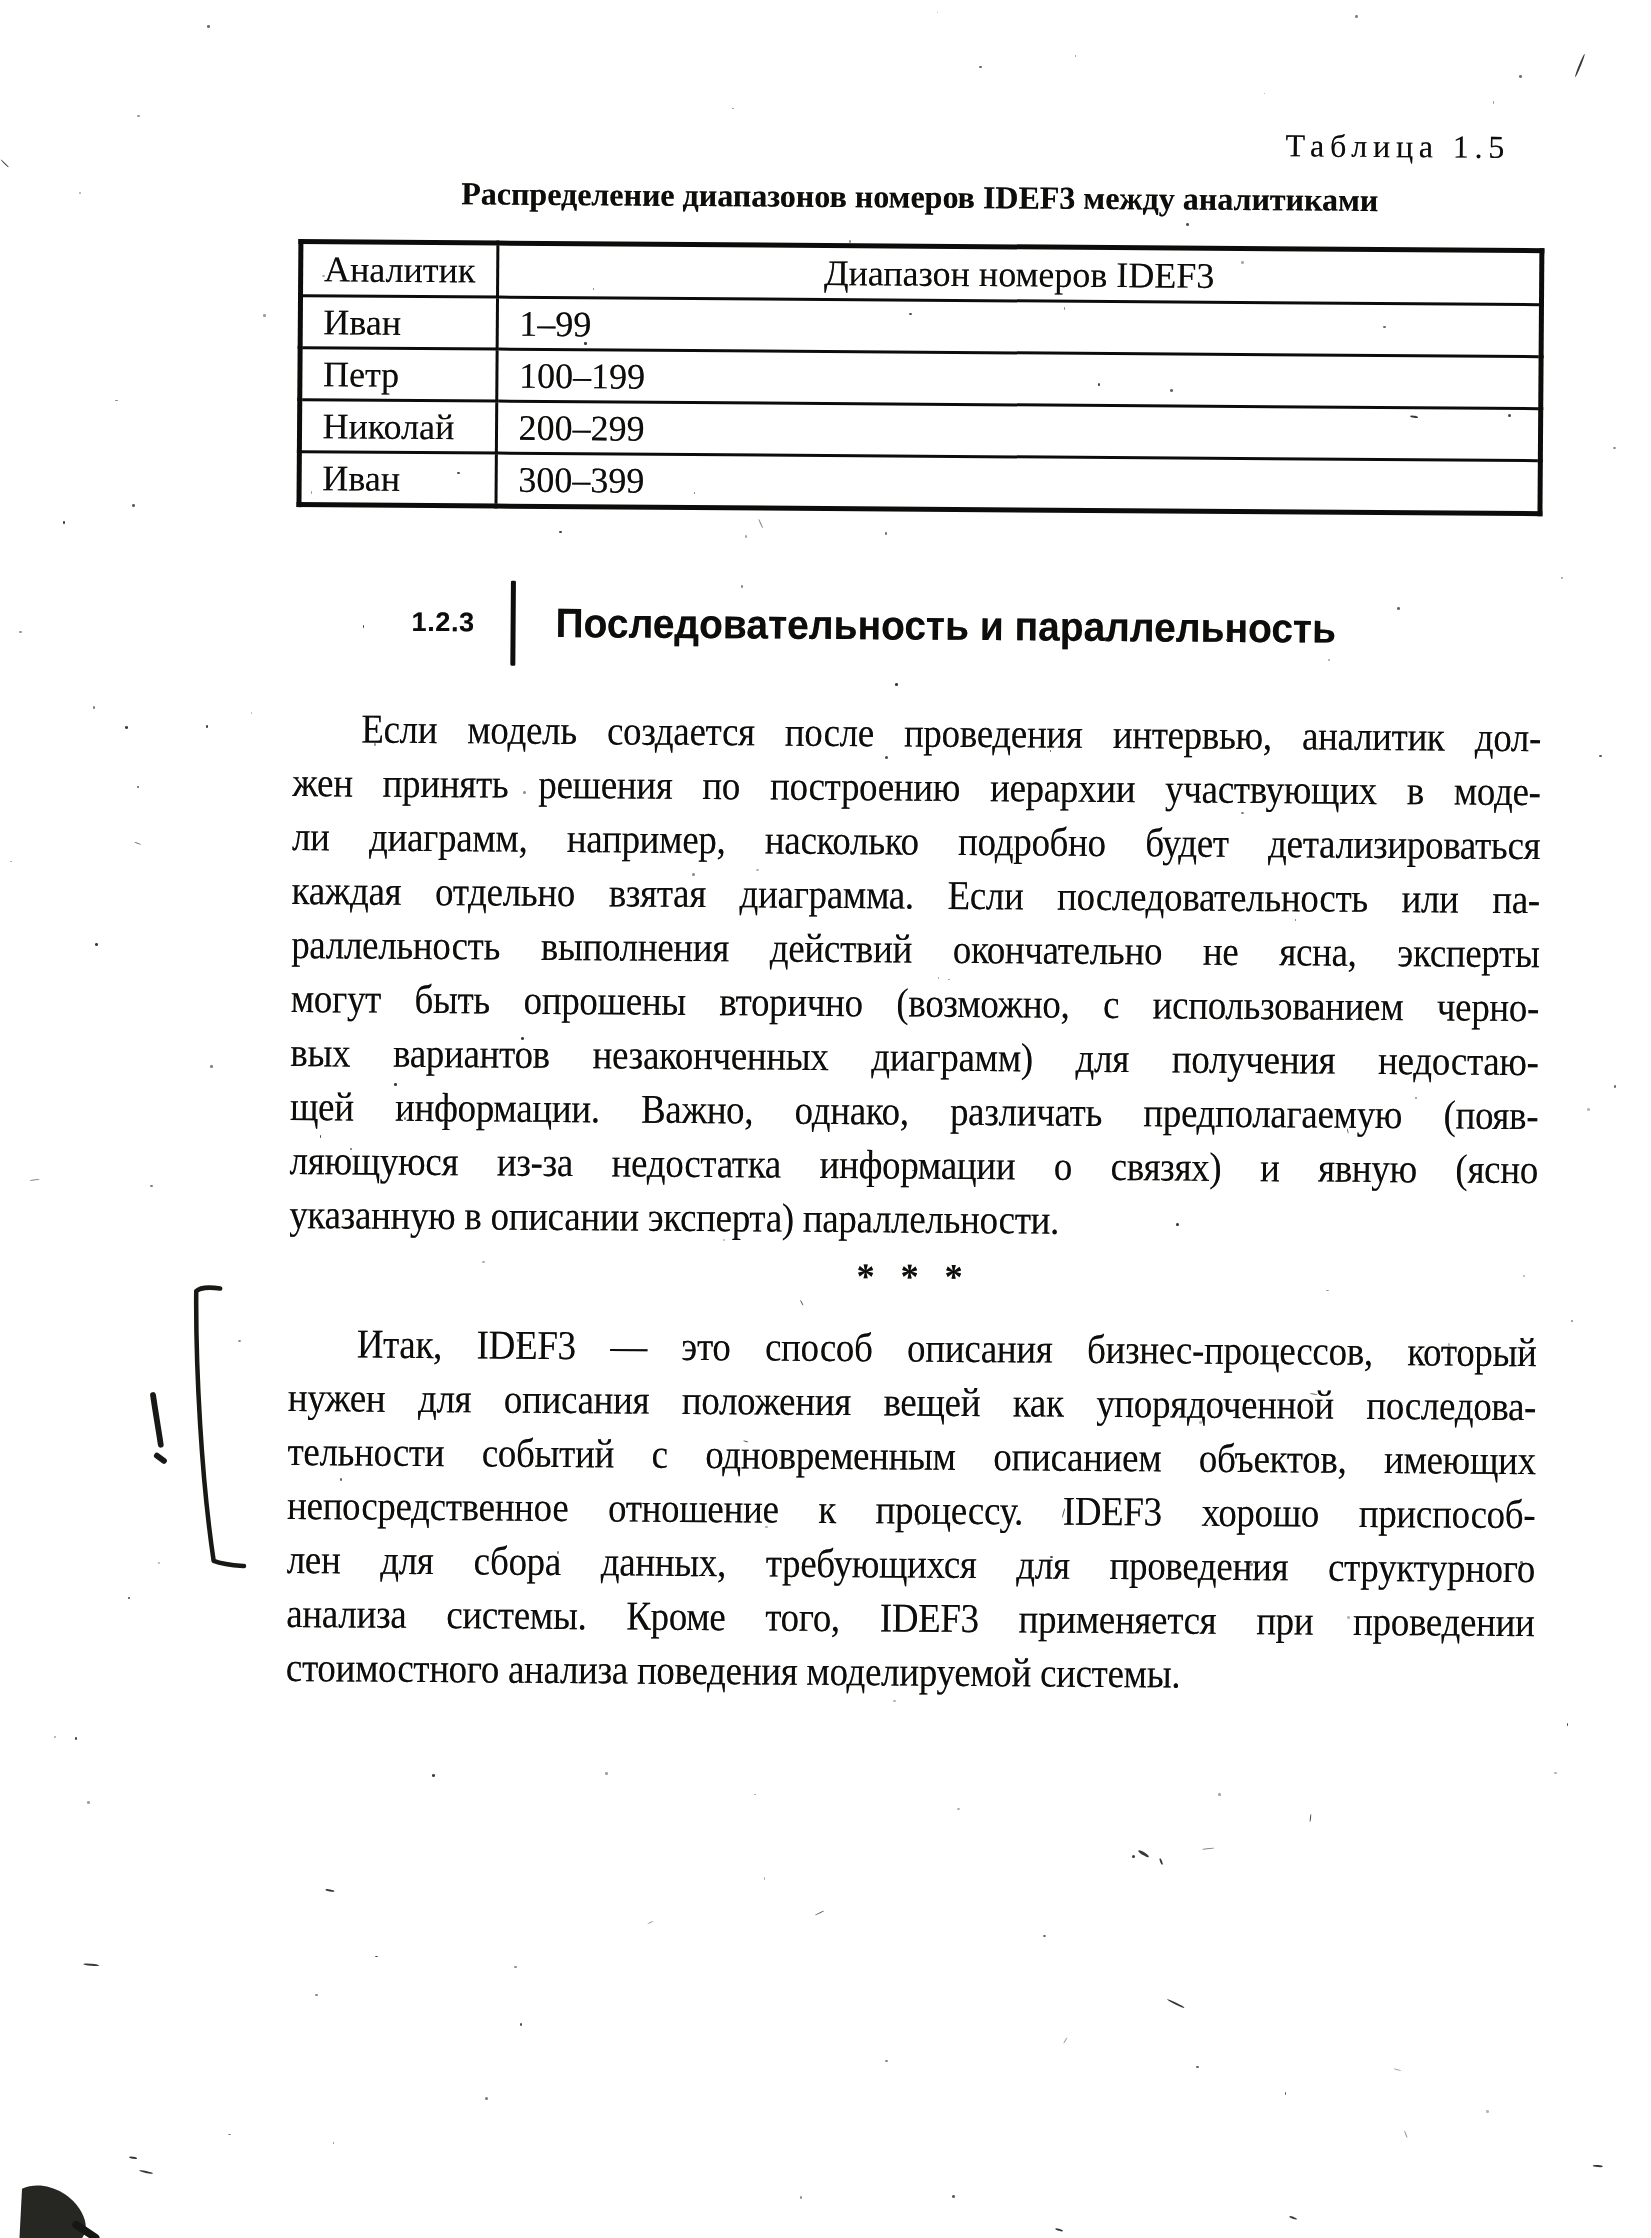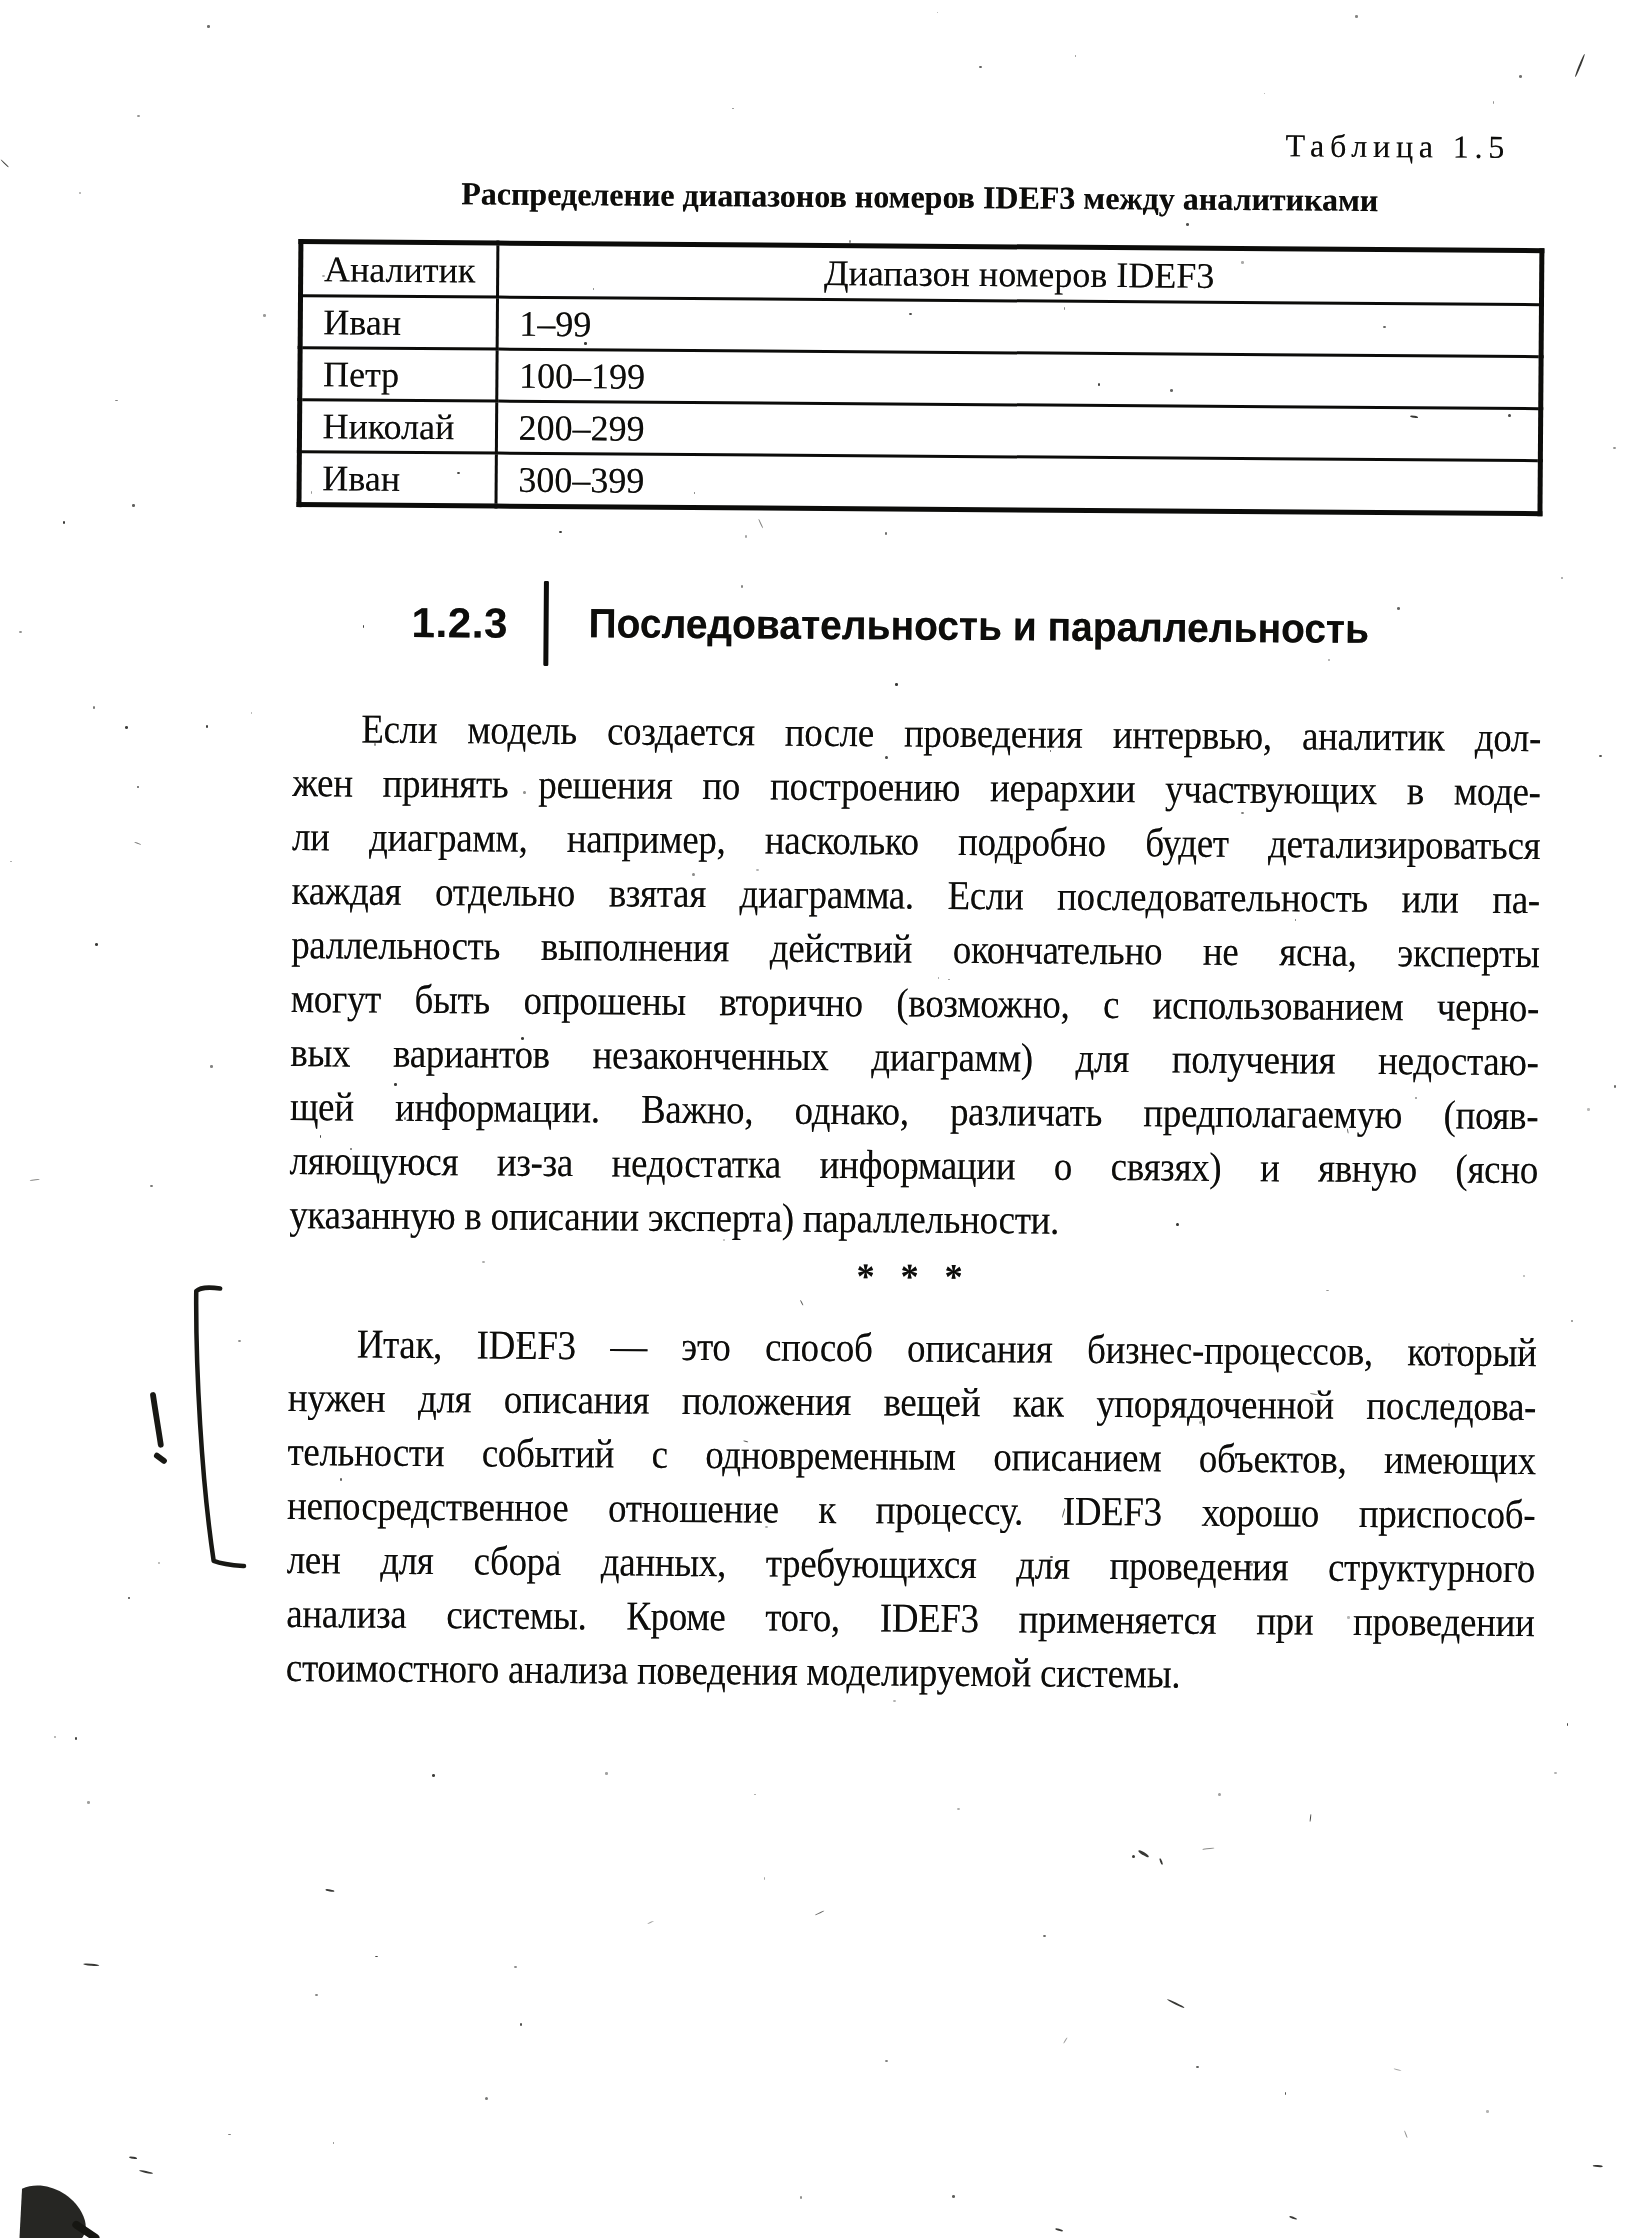--- a/index.html
+++ b/index.html
@@ -59,21 +59,21 @@
   .col-analyst{width:197px;}
 
   
   .section-heading{
     position:absolute;left:408px;top:583px;
     display:flex;align-items:center;
     font-family:"Liberation Sans",sans-serif;
     font-weight:bold;
     white-space:nowrap;
   }
-  .section-number{font-size:42px;letter-spacing:0.6px;}
+  .section-number{font-size:27px;letter-spacing:0.6px;}
   .heading-divider{
     width:4.5px;height:85px;background:#0d0d0b;
     margin:0 40px 0 36px;border-radius:1.3px;
   }
   .section-title{
     font-size:41px;
     transform:scaleX(.95);transform-origin:left center;
   }
 
   

